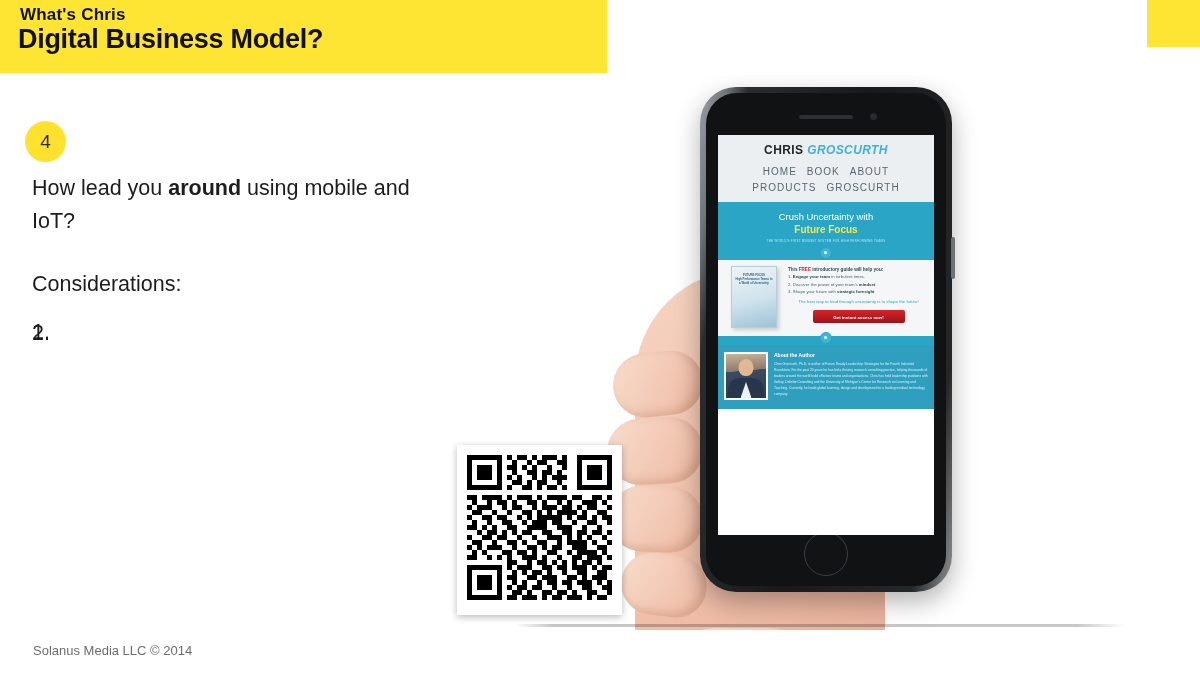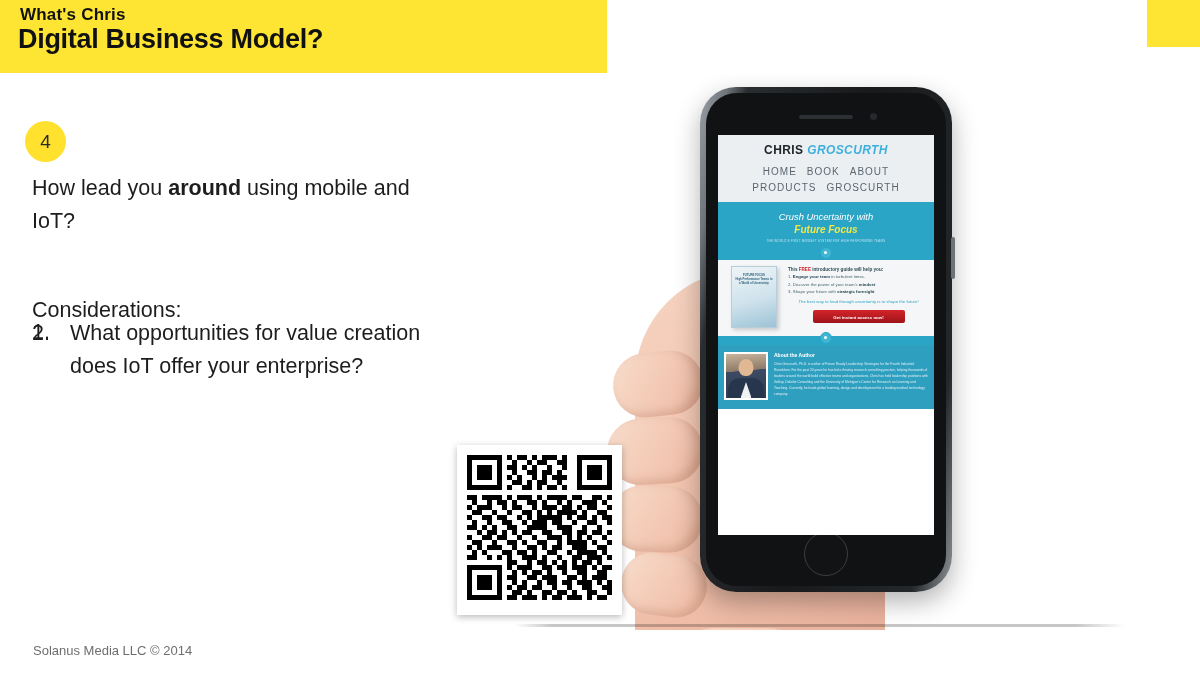--- a/index.html
+++ b/index.html
@@ -18,21 +18,21 @@
 
   
   .num-badge{position:absolute;left:25px;top:121px;width:41px;height:41px;border-radius:50%;
       background:#ffe12e;display:flex;align-items:center;justify-content:center;
       font-size:19px;color:#2b2b2b;}
 
   
   .lead{position:absolute;left:32px;top:172px;width:400px;font-size:21.5px;line-height:1.52;
       color:#1d1d1d;}
   .lead b{font-weight:bold;}
-  .consider-label{position:absolute;left:32px;top:298px;font-size:21.5px;color:#1d1d1d;}
+  .consider-label{position:absolute;left:32px;top:272px;font-size:21.5px;color:#1d1d1d;}
   .olist{position:absolute;left:32px;top:316px;width:420px;margin:0;padding:0;list-style:none;
       font-size:21.5px;line-height:1.52;color:#1d1d1d;}
   .olist li{position:relative;padding-left:38px;margin-bottom:1px;}
   .olist li .marker{position:absolute;left:0;top:0;width:26px;text-align:left;}
 
   .footer{position:absolute;left:33px;top:643px;font-size:13px;color:#6e6e6e;}
 
   
   .qr-wrap{position:absolute;left:457px;top:445px;width:165px;height:170px;background:#fff;
       box-shadow:0 2px 7px rgba(0,0,0,.28);padding:0;}
@@ -71,21 +71,21 @@
   
   .screen{position:absolute;left:18px;top:48px;width:216px;height:400px;background:#fff;overflow:hidden;}
 
   .site-head{background:#eceff2;padding:8px 0 7px;text-align:center;}
   .site-logo{font-size:12px;font-weight:bold;letter-spacing:.4px;}
   .site-logo .a{color:#20252b;}
   .site-logo .b{color:#3eb0dd;font-style:italic;}
   .site-nav{margin-top:7px;font-size:10px;letter-spacing:1px;color:#5a6670;line-height:1.55;}
   .site-nav span{margin:0 5px;}
 
-  .hero{background:#2aa5c6;text-align:center;padding:9px 6px 8px;font-style:italic;}
+  .hero{background:#2aa5c6;text-align:center;padding:9px 6px 8px;}
   .hero-l1{color:#fff;font-size:9.4px;}
   .hero-l2{color:#f2e84b;font-size:10px;font-weight:bold;margin-top:2px;}
   .hero-sub{color:#bfe6f2;font-size:2.9px;letter-spacing:.3px;margin-top:4px;}
 
   .divider-dot{height:9px;background:#2aa5c6;position:relative;}
   .divider-dot i{position:absolute;left:50%;top:-4px;transform:translateX(-50%);width:10px;height:10px;
       border-radius:50%;background:#3fb6d4;border:1.5px solid #2aa5c6;}
   .divider-dot i:after{content:"";position:absolute;left:3px;top:3px;width:3px;height:3px;border-radius:50%;background:#fff;}
 
   .guide{background:#f4f6f7;display:flex;padding:6px 5px 8px;}
@@ -135,21 +135,20 @@
 </div>
 
 <div class="consider-label">Considerations:</div>
 
 <ol class="olist">
   <li>
     <span class="marker">1.</span>
   </li>
   <li>
     <span class="marker">2.</span>
-    <span>What opportunities for value creation does IoT offer your enterprise?</span>
   </li>
 </ol>
 
 <div class="footer">Solanus Media LLC © 2014</div>
 
 <div class="photo">
 
   <div class="hand">
     <div class="palm"></div>
     <div class="finger f1"></div>

